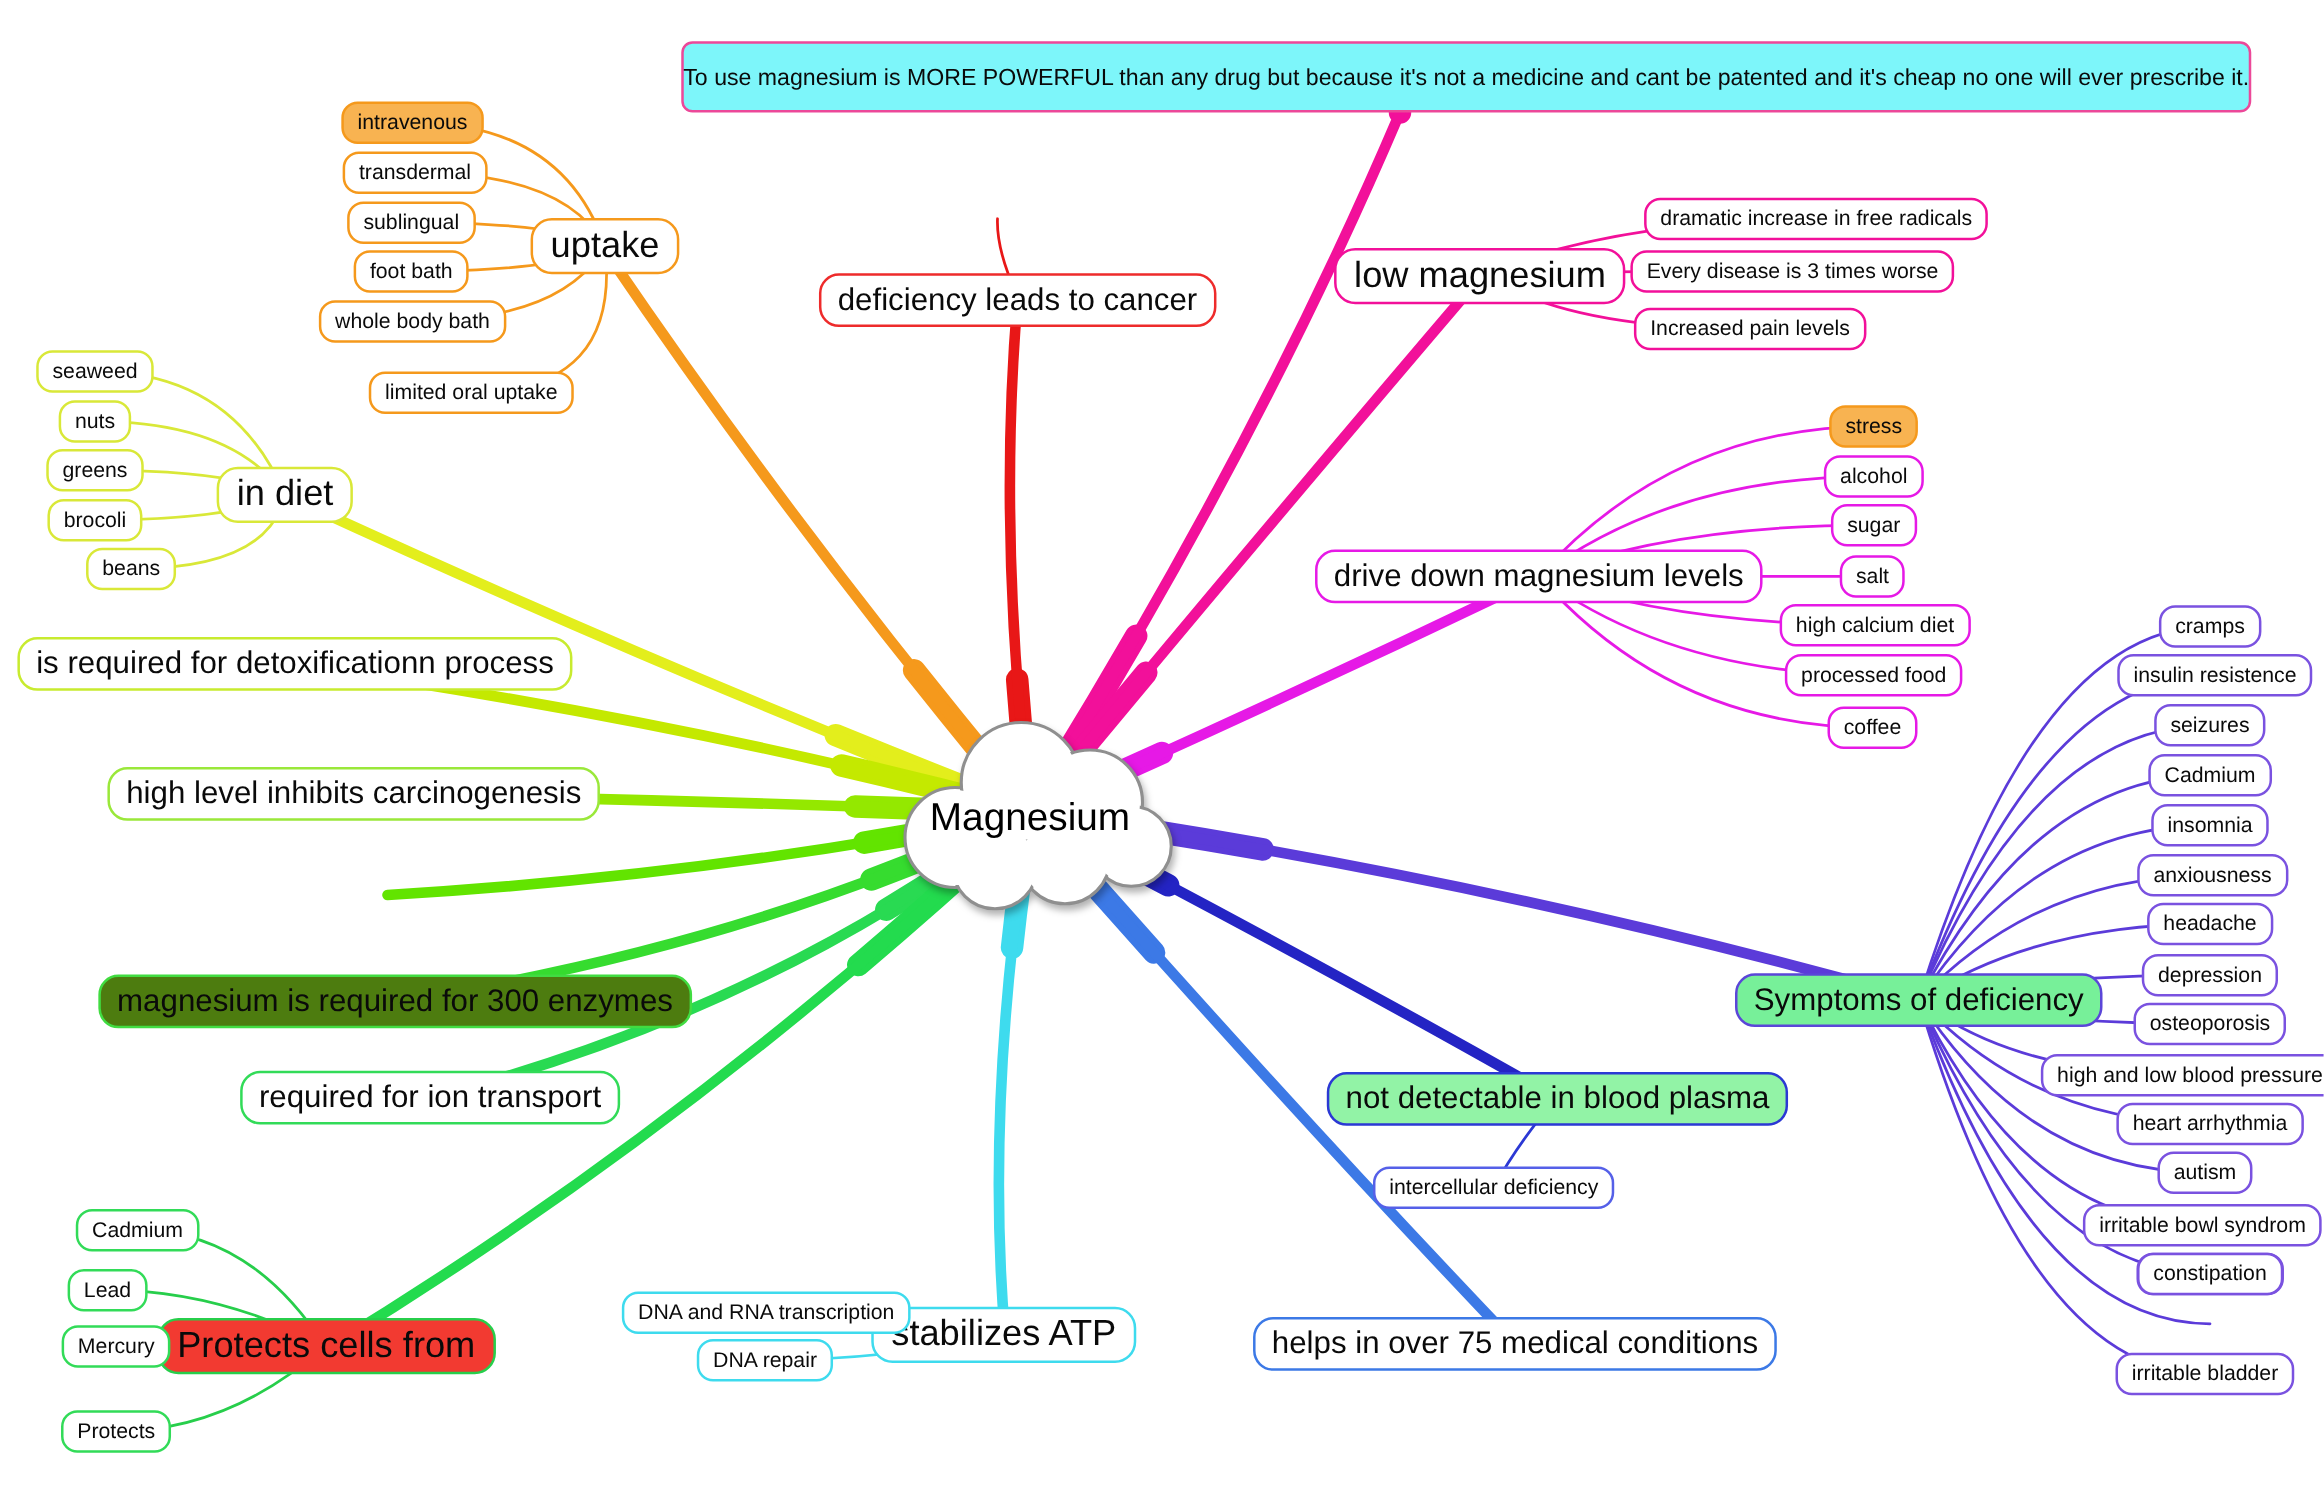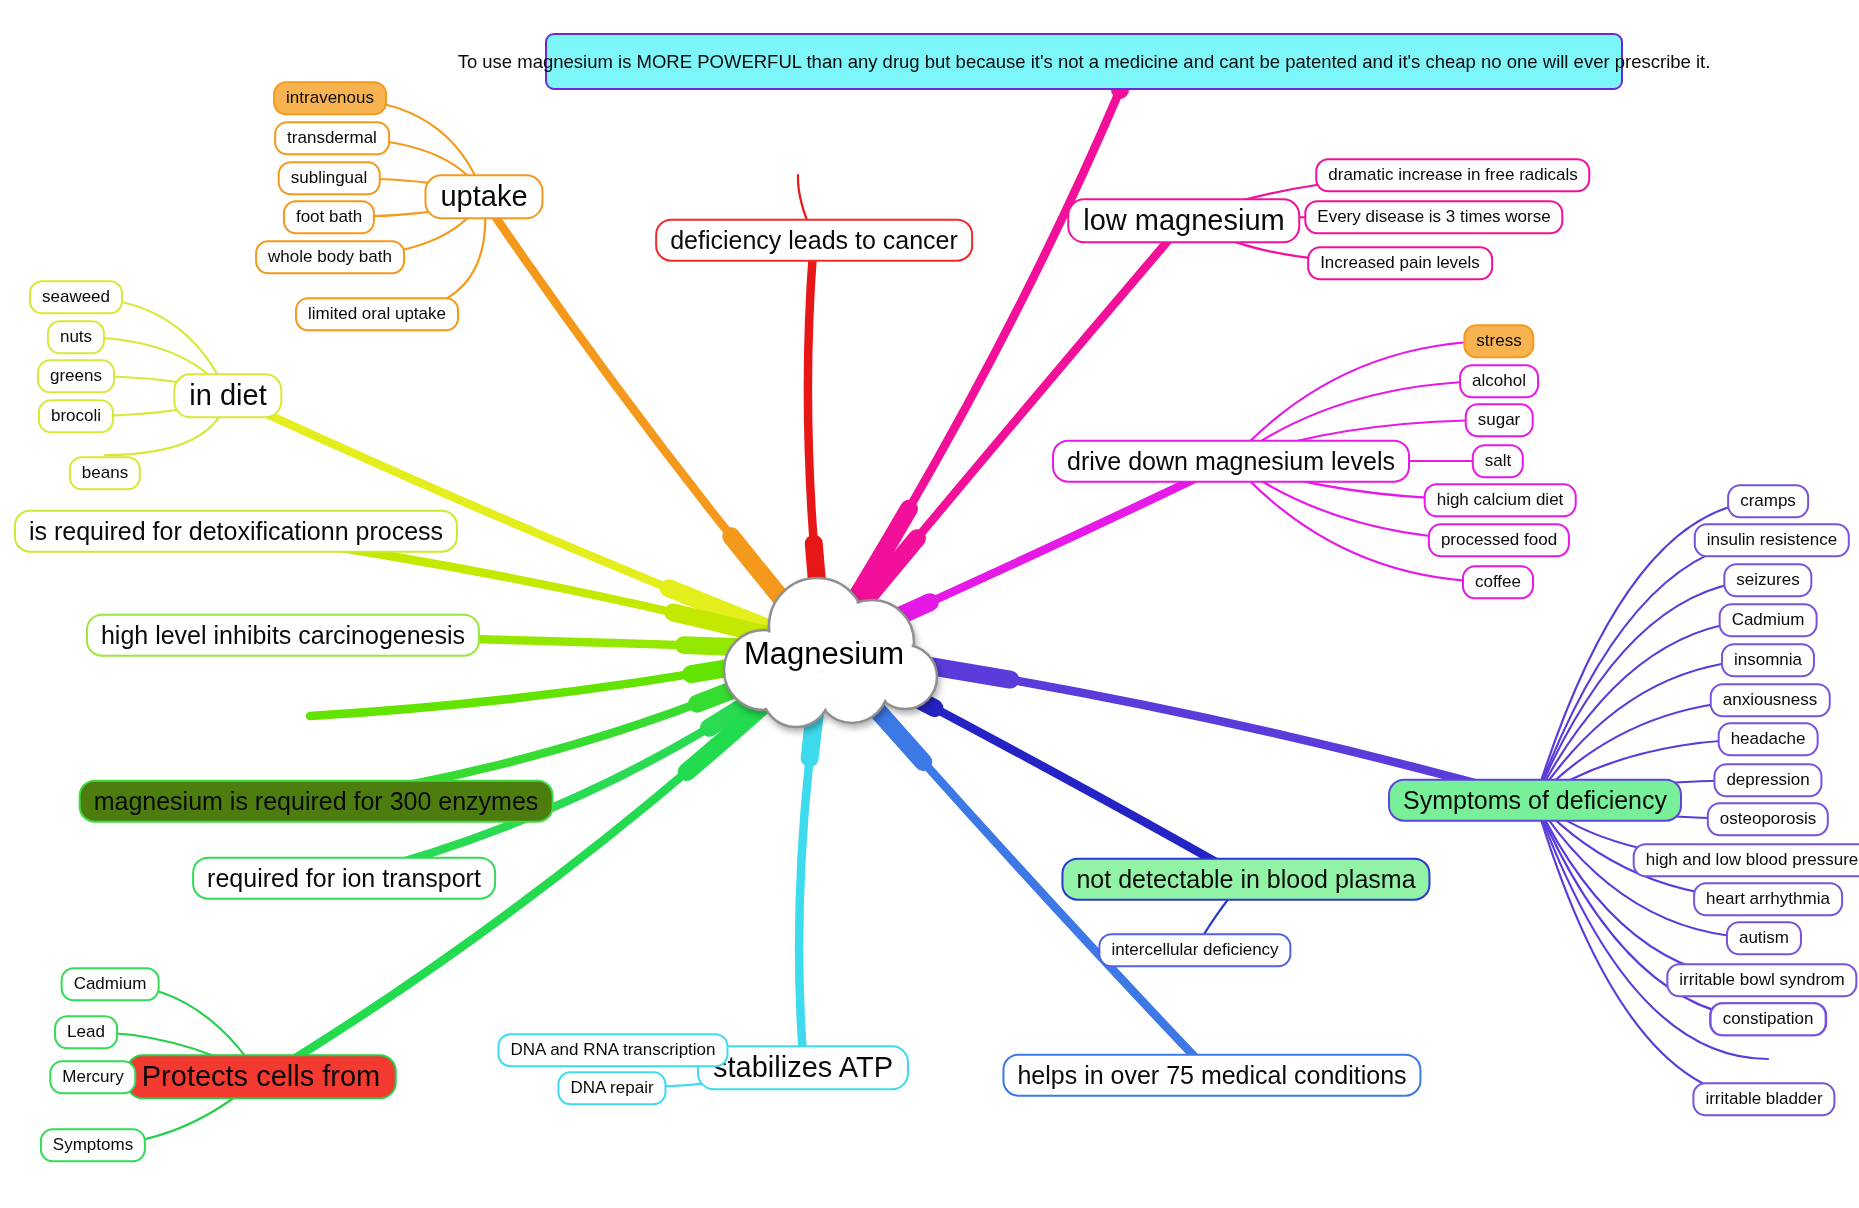--- a/index.html
+++ b/index.html
@@ -24,22 +24,22 @@
   .c-green1{border-color:#C8EB2F;}
   .c-green2{border-color:#9AE83A;}
   .c-green3{border-color:#69E53C;}
   .c-green4{border-color:#41DC41;}   .f-enzyme{background:#4d7c0f;}
   .c-green5{border-color:#32DB58;}
   .c-protect{border-color:#27CE4B;}  .f-protect{background:#F23A31;}
   .c-cyan{border-color:#3EDBEE;}
   .c-blue{border-color:#3C79E6;}
   .c-darkblue{border-color:#2B38D4;} .f-plasma{background:#92F3A6;}
   .c-inter{border-color:#5560E8;}
-  #banner{position:absolute;left:545px;top:33px;width:1078px;height:57px;
-          box-sizing:border-box;background:#7DF6FA;border:2px solid #6d28d9;
+  #banner{position:absolute;left:545px;top:33px;width:1256px;height:57px;
+          box-sizing:border-box;background:#7DF6FA;border:2px solid #ec4899;
           border-radius:9px;display:flex;align-items:center;justify-content:center;
           font-size:18.5px;color:#0a0a0a;white-space:nowrap;}
   #cloud{position:absolute;left:824px;top:650px;transform:translate(-50%,-50%);
          filter:drop-shadow(2px 4px 3px rgba(0,0,0,.30));}
   #center-label{position:absolute;left:824px;top:654px;transform:translate(-50%,-50%);
          font-size:31px;color:#000;}
 </style>
 </head>
 <body>
 
@@ -153,21 +153,21 @@
   <div class="nd c-orange" style="left:329px;top:178px">sublingual</div>
   <div class="nd c-orange" style="left:329px;top:217px">foot bath</div>
   <div class="nd c-orange" style="left:330px;top:257px">whole body bath</div>
   <div class="nd c-orange" style="left:377px;top:314px">limited oral uptake</div>
 
   <div class="nd big c-yellow" style="left:228px;top:396px">in diet</div>
   <div class="nd c-yellow" style="left:76px;top:297px">seaweed</div>
   <div class="nd c-yellow" style="left:76px;top:337px">nuts</div>
   <div class="nd c-yellow" style="left:76px;top:376px">greens</div>
   <div class="nd c-yellow" style="left:76px;top:416px">brocoli</div>
-  <div class="nd c-yellow" style="left:105px;top:473px">beans</div>
+  <div class="nd c-yellow" style="left:105px;top:455px">beans</div>
 
   <div class="nd med c-red" style="left:814px;top:240px">deficiency leads to cancer</div>
 
   <div class="nd big c-pink" style="left:1184px;top:221px">low magnesium</div>
   <div class="nd c-pink" style="left:1453px;top:175px">dramatic increase in free radicals</div>
   <div class="nd c-pink" style="left:1434px;top:217px">Every disease is 3 times worse</div>
   <div class="nd c-pink" style="left:1400px;top:263px">Increased pain levels</div>
 
   <div class="nd med c-magenta" style="left:1231px;top:461px">drive down magnesium levels</div>
   <div class="nd c-orange f-orange" style="left:1499px;top:341px">stress</div>
@@ -198,21 +198,21 @@
 
   <div class="nd med c-green1" style="left:236px;top:531px">is required for detoxificationn process</div>
   <div class="nd med c-green2" style="left:283px;top:635px">high level inhibits carcinogenesis</div>
   <div class="nd med c-green4 f-enzyme" style="left:316px;top:801px">magnesium is required for 300 enzymes</div>
   <div class="nd big c-protect f-protect" style="left:261px;top:1077px">Protects cells from</div>
 
   <div class="nd med c-green5" style="left:344px;top:878px">required for ion transport</div>
   <div class="nd c-green5" style="left:110px;top:984px">Cadmium</div>
   <div class="nd c-green5" style="left:86px;top:1032px">Lead</div>
   <div class="nd c-green5" style="left:93px;top:1077px">Mercury</div>
-  <div class="nd c-green5" style="left:93px;top:1145px">Symptoms</div>
+  <div class="nd c-green5" style="left:93px;top:1145px">Protects</div>
 
   <div class="nd big c-cyan" style="left:803px;top:1068px">stabilizes ATP</div>
   <div class="nd c-cyan" style="left:613px;top:1050px">DNA and RNA transcription</div>
   <div class="nd c-cyan" style="left:612px;top:1088px">DNA repair</div>
 
   <div class="nd med c-blue" style="left:1212px;top:1075px">helps in over 75 medical conditions</div>
 
   <div class="nd med c-darkblue f-plasma" style="left:1246px;top:879px">not detectable in blood plasma</div>
   <div class="nd c-inter" style="left:1195px;top:950px">intercellular deficiency</div>
 

